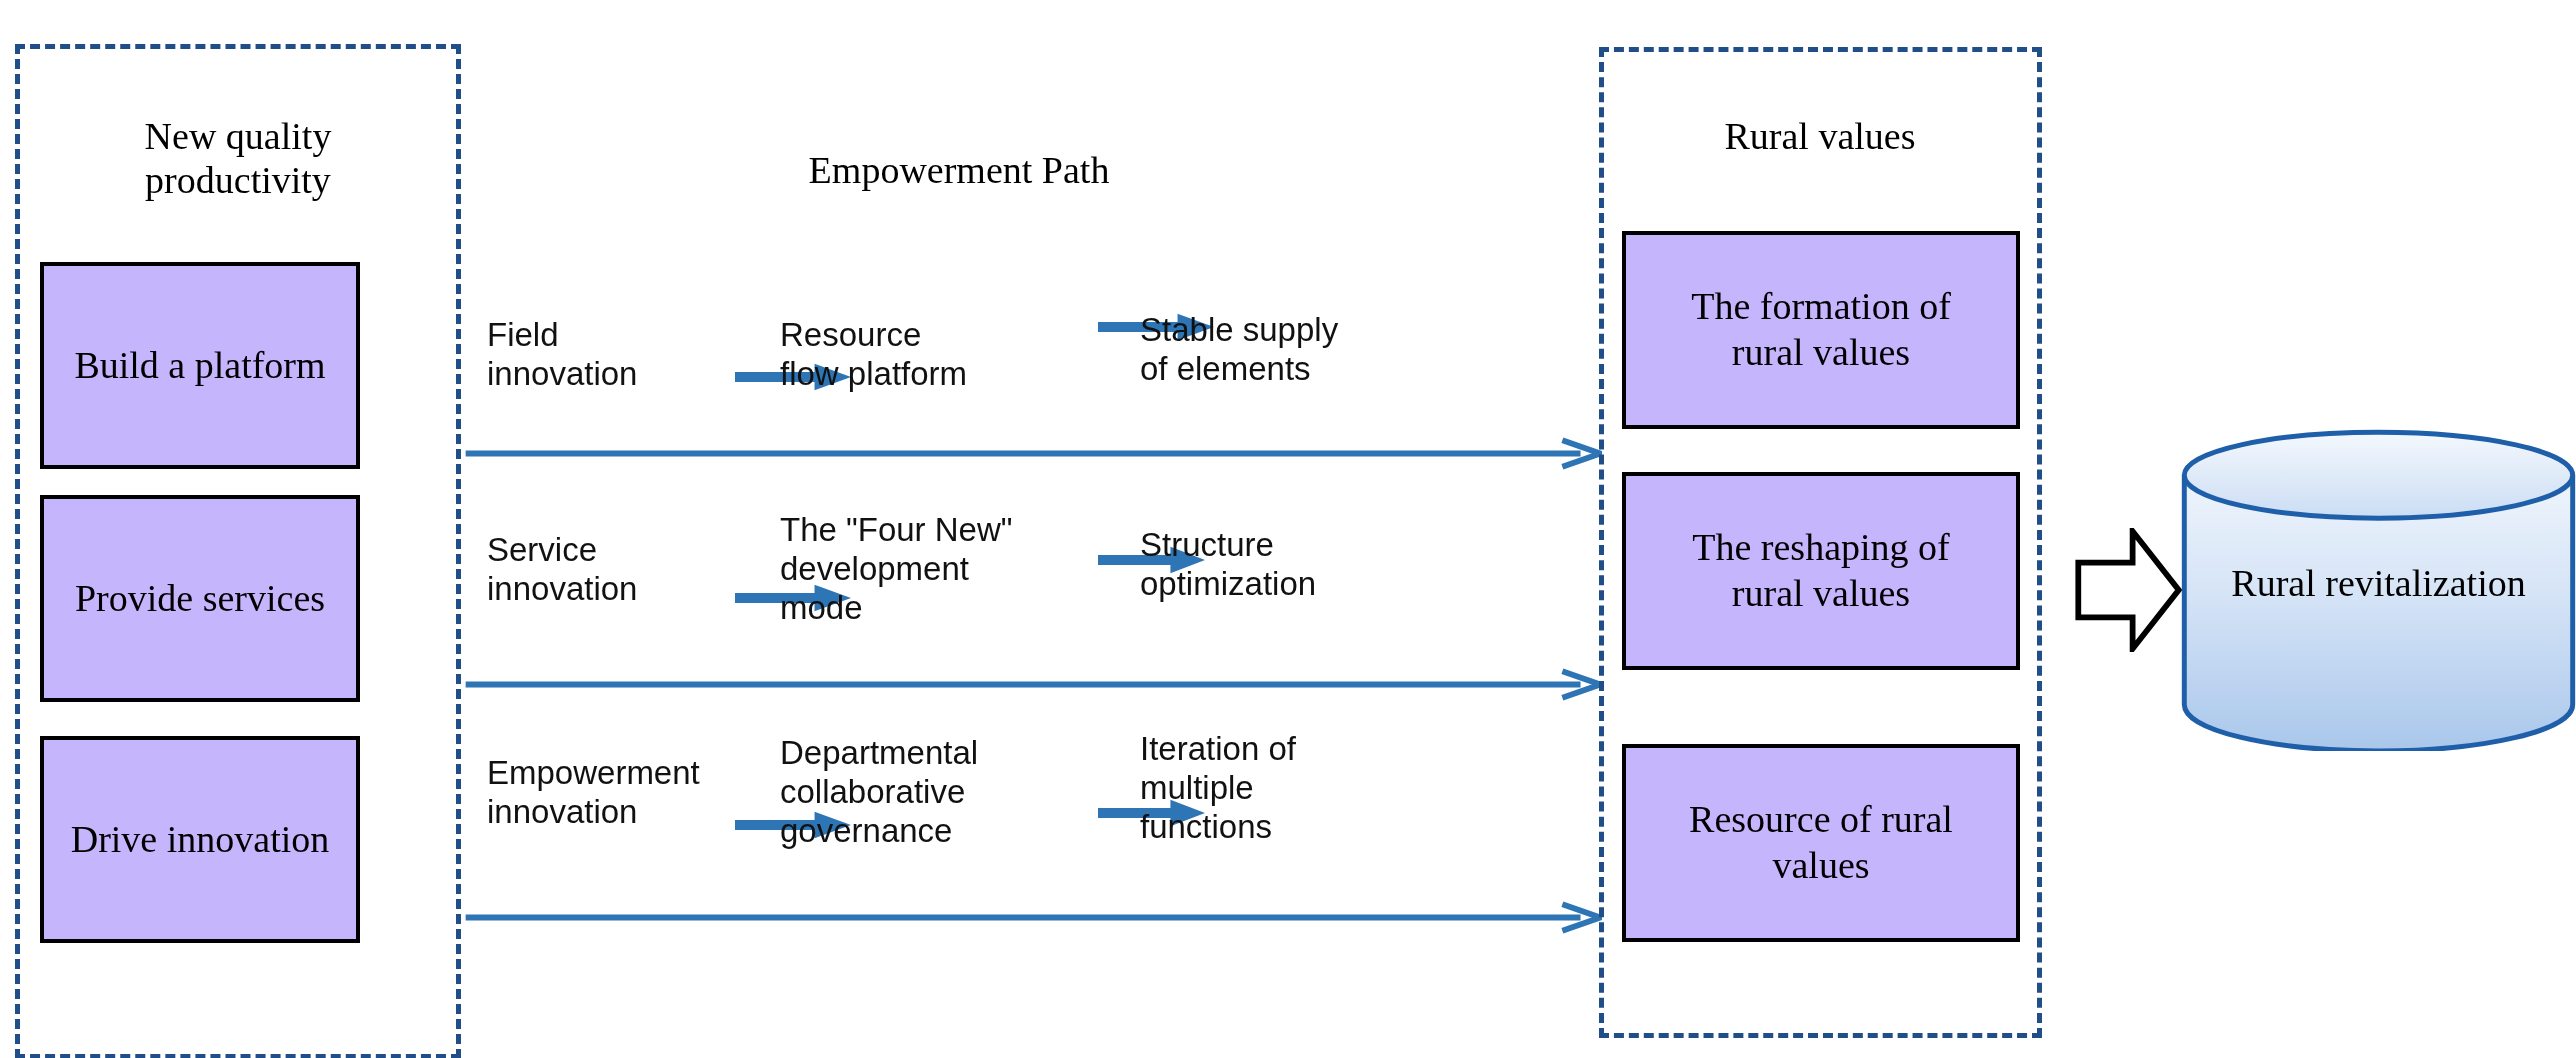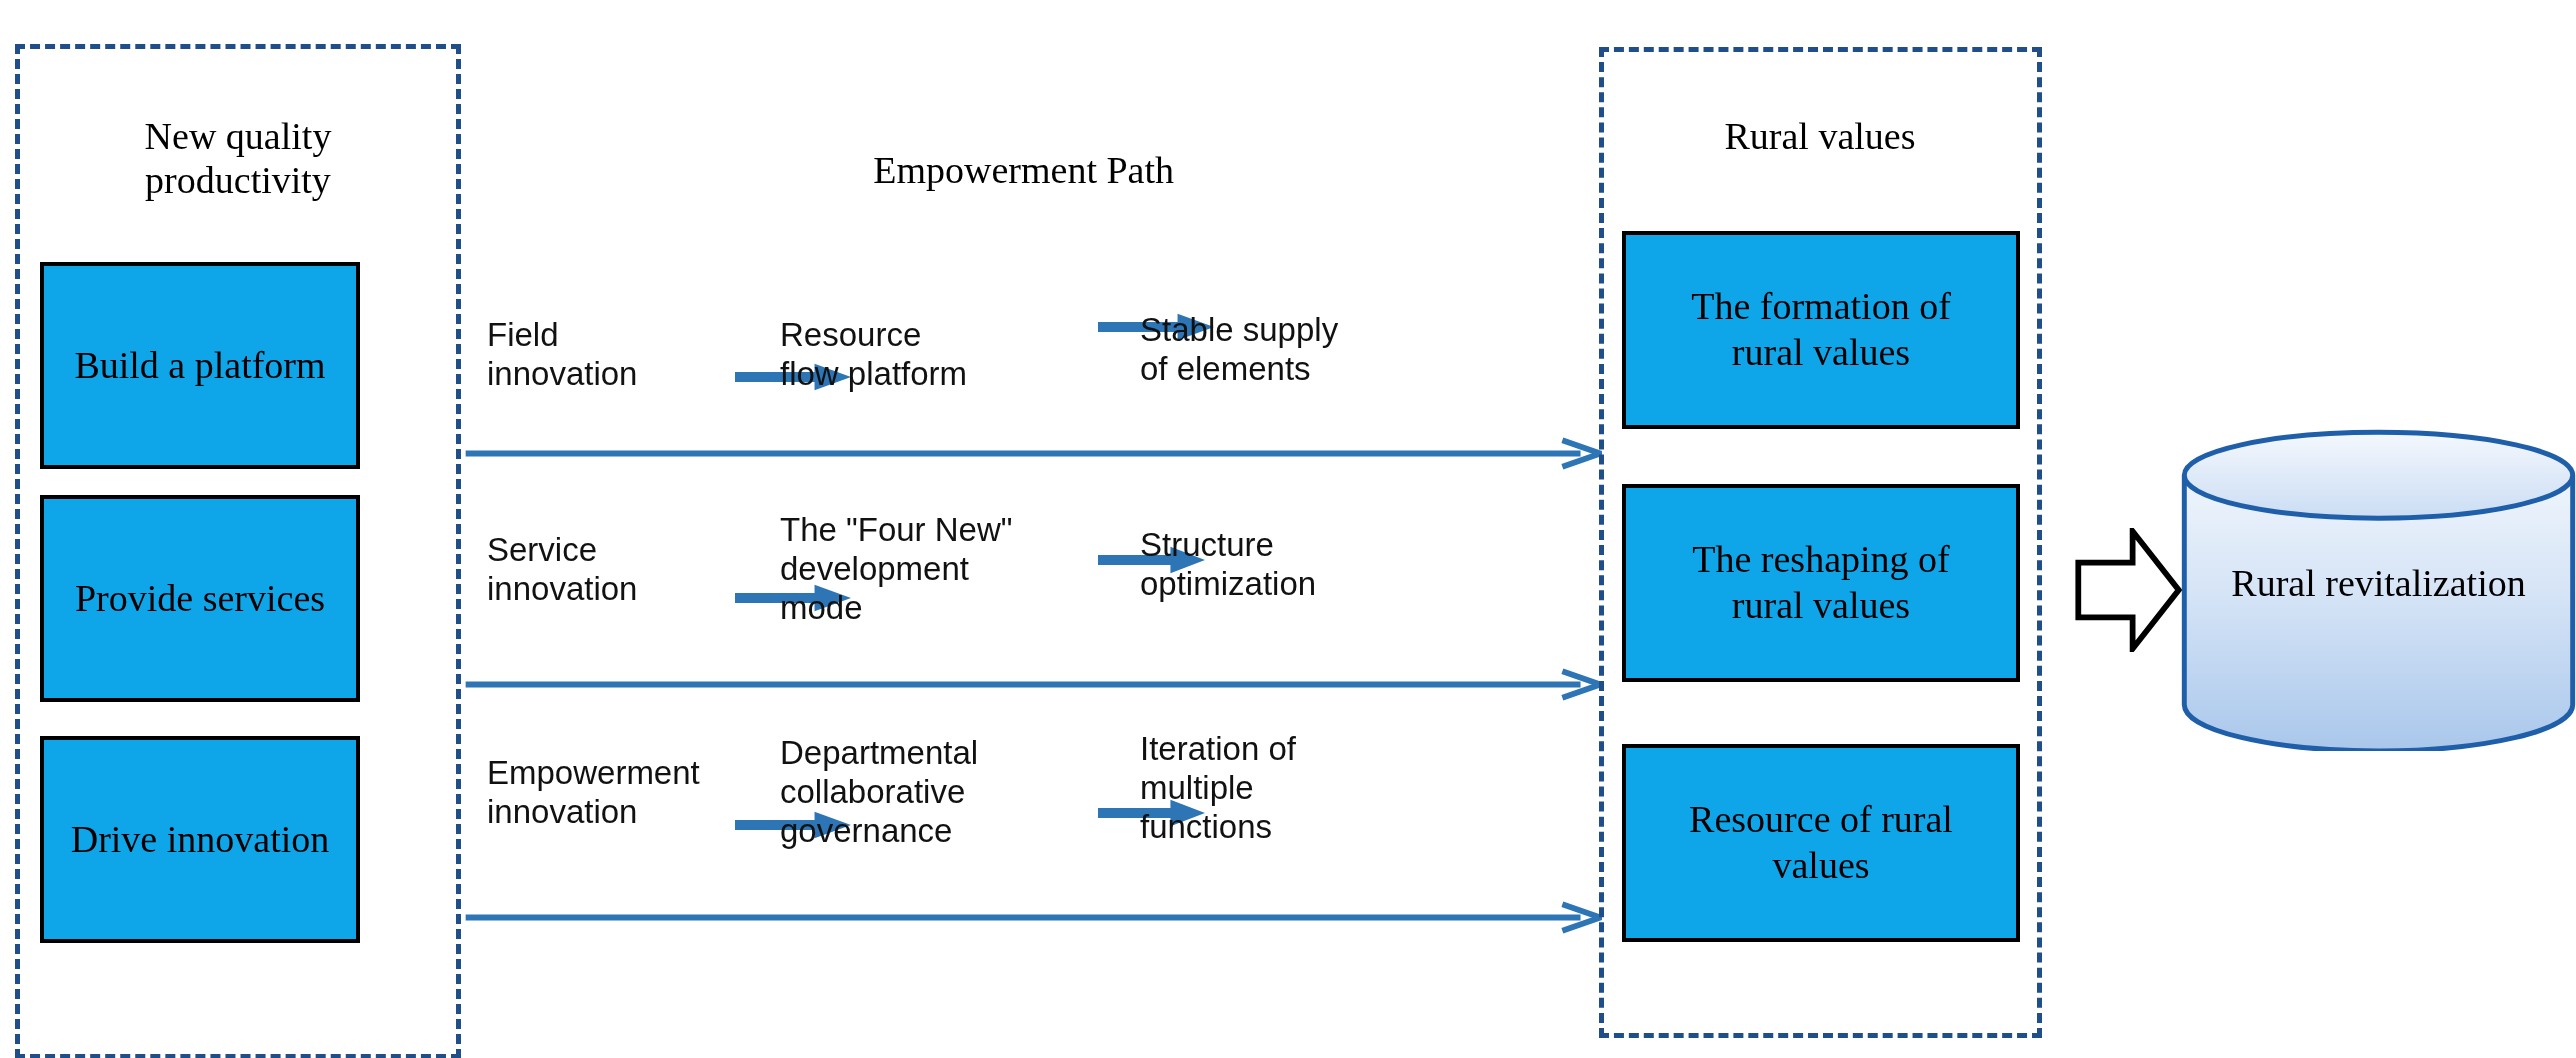--- a/index.html
+++ b/index.html
@@ -40,50 +40,50 @@
     white-space: pre-line;
   }
   #left-title  { left: 23px;   top: 91px; width: 430px; }
   #right-title { left: 1607px; top: 91px; width: 426px; }
 
   
   .solid-box {
     position: absolute;
     box-sizing: border-box;
     border: 4.1px solid #000000;
-    background: #0ea5e9;
+    background: #c4b5fd;
     display: flex;
     align-items: center;
     justify-content: center;
     text-align: center;
     font-family: "Liberation Serif", serif;
     font-size: 38px;
     line-height: 1.2;
     color: #000000;
     padding: 3.3px 8.3px;
     white-space: pre-line;
   }
   .left-box  { left: 40px;   width: 320px; height: 207px; }
   .right-box { left: 1622px; width: 398px; height: 198px; }
 
   #left-box-0  { top: 238px; }
   #left-box-1  { top: 471px; }
   #left-box-2  { top: 712px; }
 
   #right-box-0 { top: 207px; }
-  #right-box-1 { top: 460px; }
+  #right-box-1 { top: 448px; }
   #right-box-2 { top: 720px; }
 
   
   #mid-title {
     position: absolute;
     left: 744px;
     top: 124px;
     width: 430px;
-    text-align: right;
+    text-align: center;
     font-family: "Liberation Serif", serif;
     font-size: 38px;
     color: #000000;
   }
 
   
   .path-row {
     position: absolute;
     left: 487px;
     width: 1115px;

